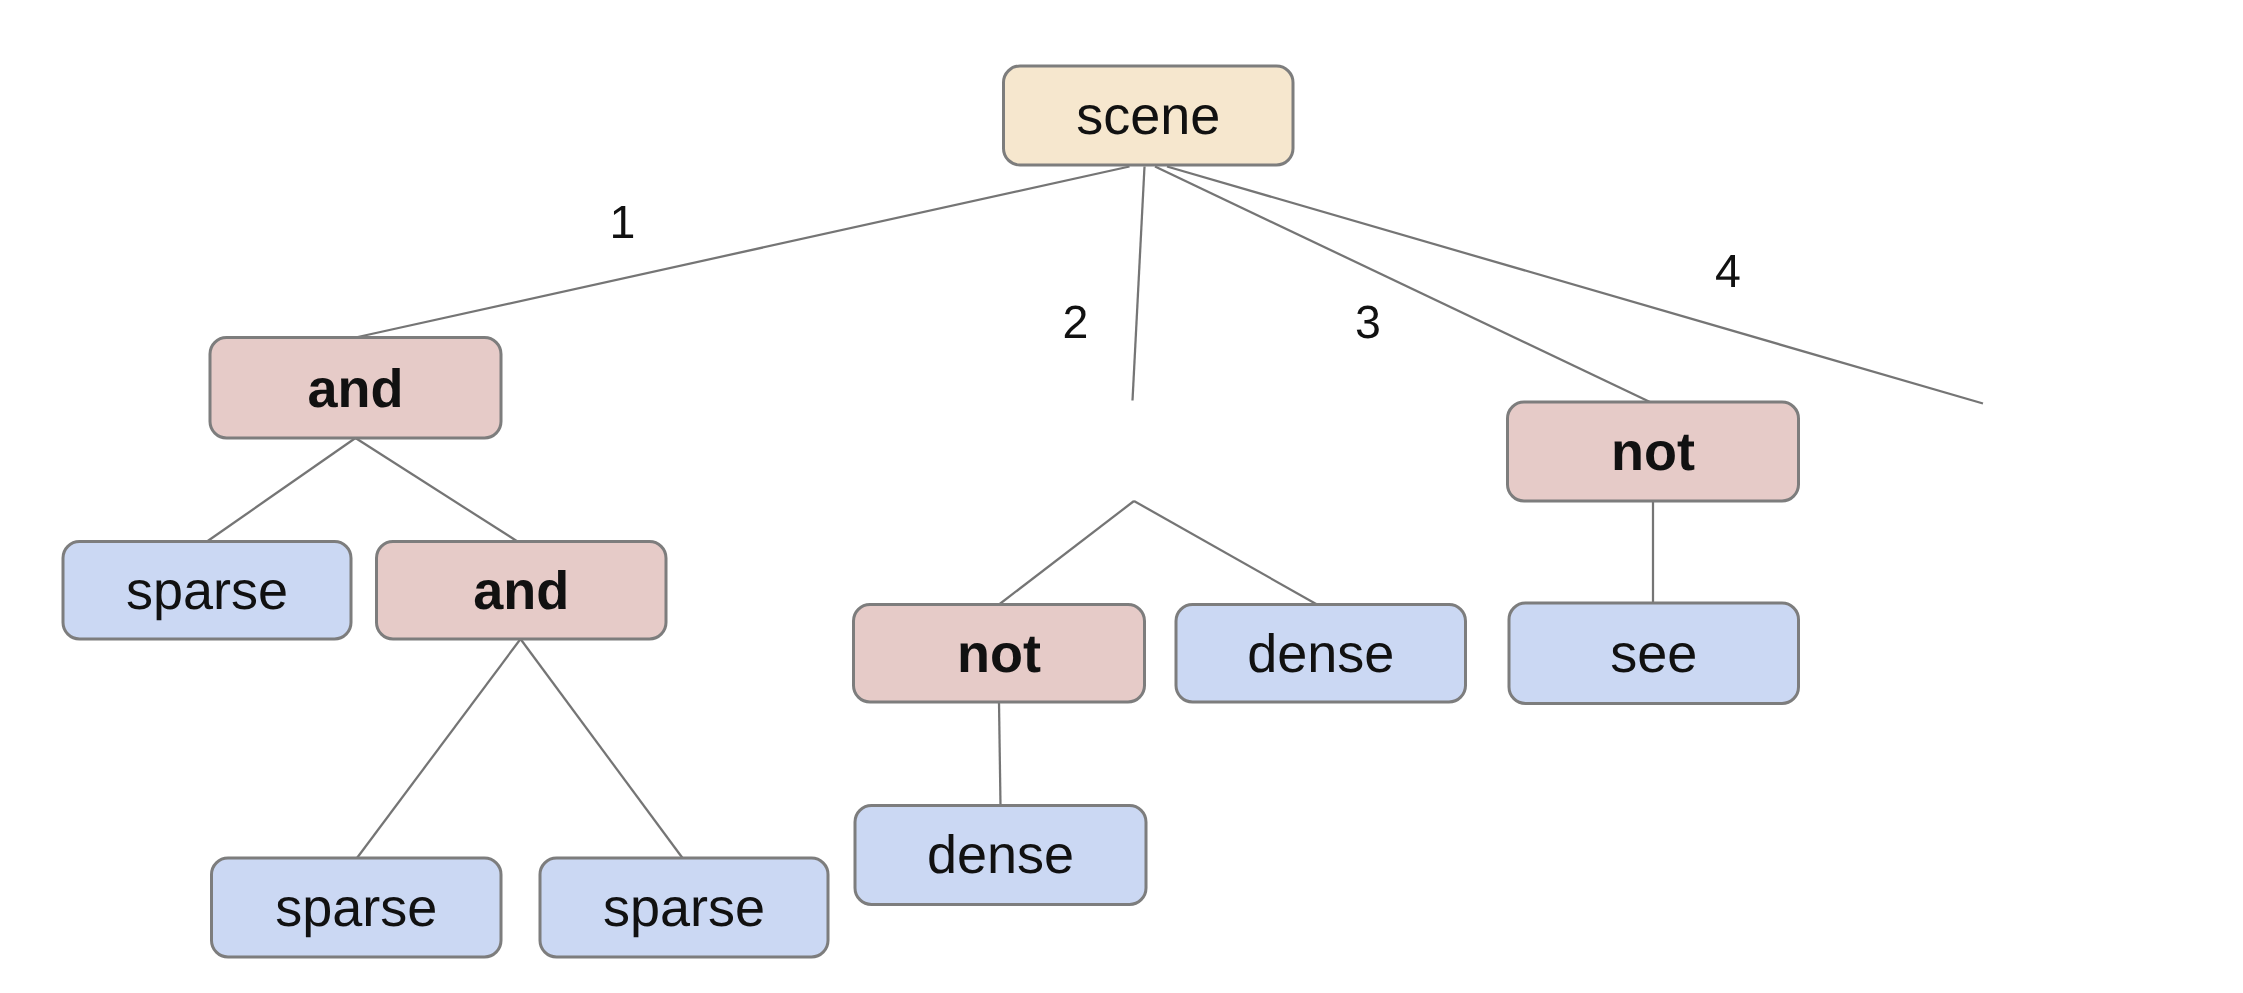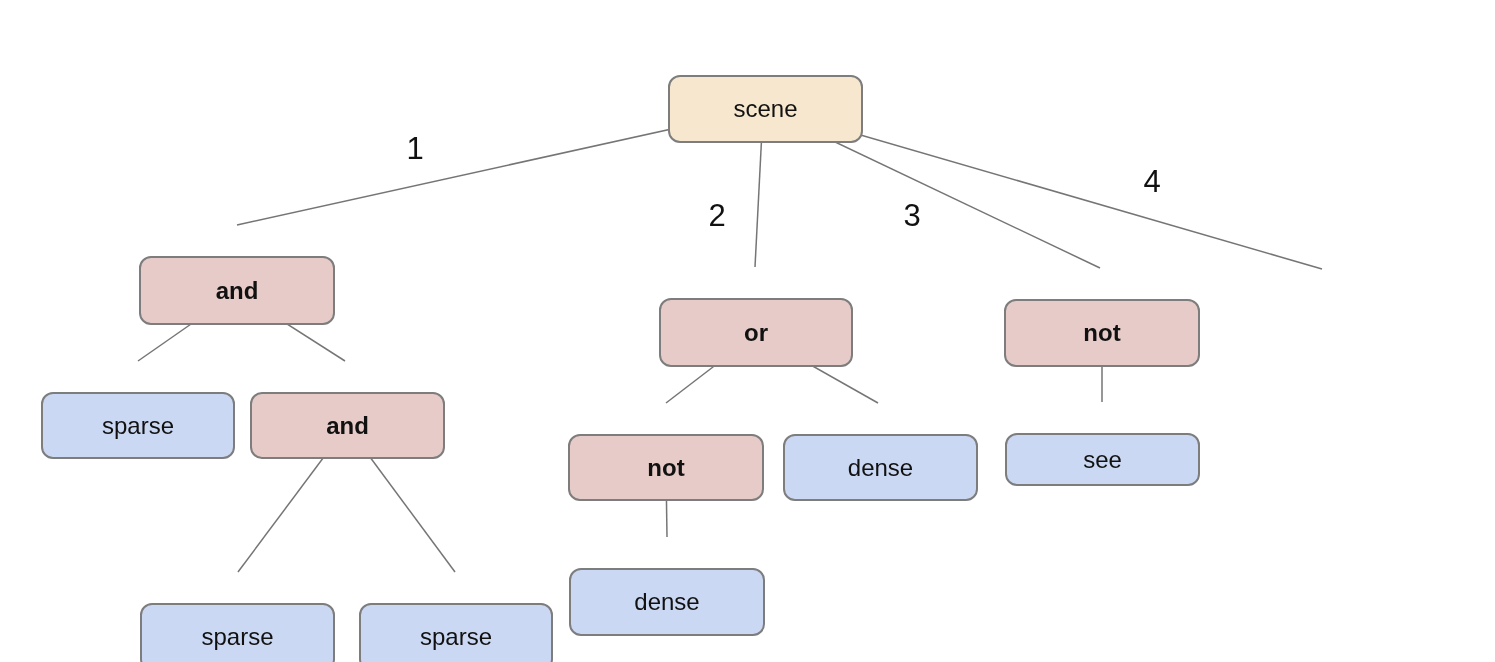--- a/index.html
+++ b/index.html
@@ -22,25 +22,24 @@
     height: 662px;
   }
   .node {
     position: absolute;
     box-sizing: border-box;
     display: flex;
     align-items: center;
     justify-content: center;
     border: 2px solid #7d7d7d;
     border-radius: 12px;
-    font-size: 24px;
+    font-size: 36px;
     color: #111111;
     line-height: 1;
     user-select: none;
-    margin-top: 32px;
   }
   .node.root { background: #f6e7ce; }
   .node.op   { background: #e6cbc8; font-weight: bold; }
   .node.leaf { background: #cbd8f3; }
 
   .edge-label {
     position: absolute;
     transform: translate(-50%, -50%);
     font-size: 31px;
     color: #111111;
@@ -51,21 +50,21 @@
   
   .n-scene   { left: 668px;  top: 43px;  width: 195px; height: 68px; }
   .n-and1    { left: 139px;  top: 224px; width: 196px; height: 69px; }
   .n-or1     { left: 659px;  top: 266px; width: 194px; height: 69px; }
   .n-not1    { left: 1004px; top: 267px; width: 196px; height: 68px; }
   .n-timeout { left: 1225px; top: 268px; width: 195px; height: 68px; }
   .n-sparse1 { left: 41px;   top: 360px; width: 194px; height: 67px; }
   .n-and2    { left: 250px;  top: 360px; width: 195px; height: 67px; }
   .n-not2    { left: 568px;  top: 402px; width: 196px; height: 67px; }
   .n-dense1  { left: 783px;  top: 402px; width: 195px; height: 67px; }
-  .n-see     { left: 1005px; top: 401px; width: 195px; height: 53px; }
+  .n-see     { left: 1005px; top: 401px; width: 195px; height: 69px; }
   .n-dense2  { left: 569px;  top: 536px; width: 196px; height: 68px; }
   .n-sparse2 { left: 140px;  top: 571px; width: 195px; height: 68px; }
   .n-sparse3 { left: 359px;  top: 571px; width: 194px; height: 68px; }
 
   .l-1 { left: 415px;  top: 148px; }
   .l-2 { left: 717px;  top: 215px; }
   .l-3 { left: 912px;  top: 215px; }
   .l-4 { left: 1152px; top: 181px; }
 </style>
 </head>
@@ -90,21 +89,20 @@
     </g>
   </svg>
 
   <span class="edge-label l-1">1</span>
   <span class="edge-label l-2">2</span>
   <span class="edge-label l-3">3</span>
   <span class="edge-label l-4">4</span>
 
   <div class="node root n-scene">scene</div>
   <div class="node op   n-and1">and</div>
-  <div class="node op   n-or1">or</div>
   <div class="node op   n-not1">not</div>
   <div class="node leaf n-sparse1">sparse</div>
   <div class="node op   n-and2">and</div>
   <div class="node op   n-not2">not</div>
   <div class="node leaf n-dense1">dense</div>
   <div class="node leaf n-see">see</div>
   <div class="node leaf n-dense2">dense</div>
   <div class="node leaf n-sparse2">sparse</div>
   <div class="node leaf n-sparse3">sparse</div>
 

